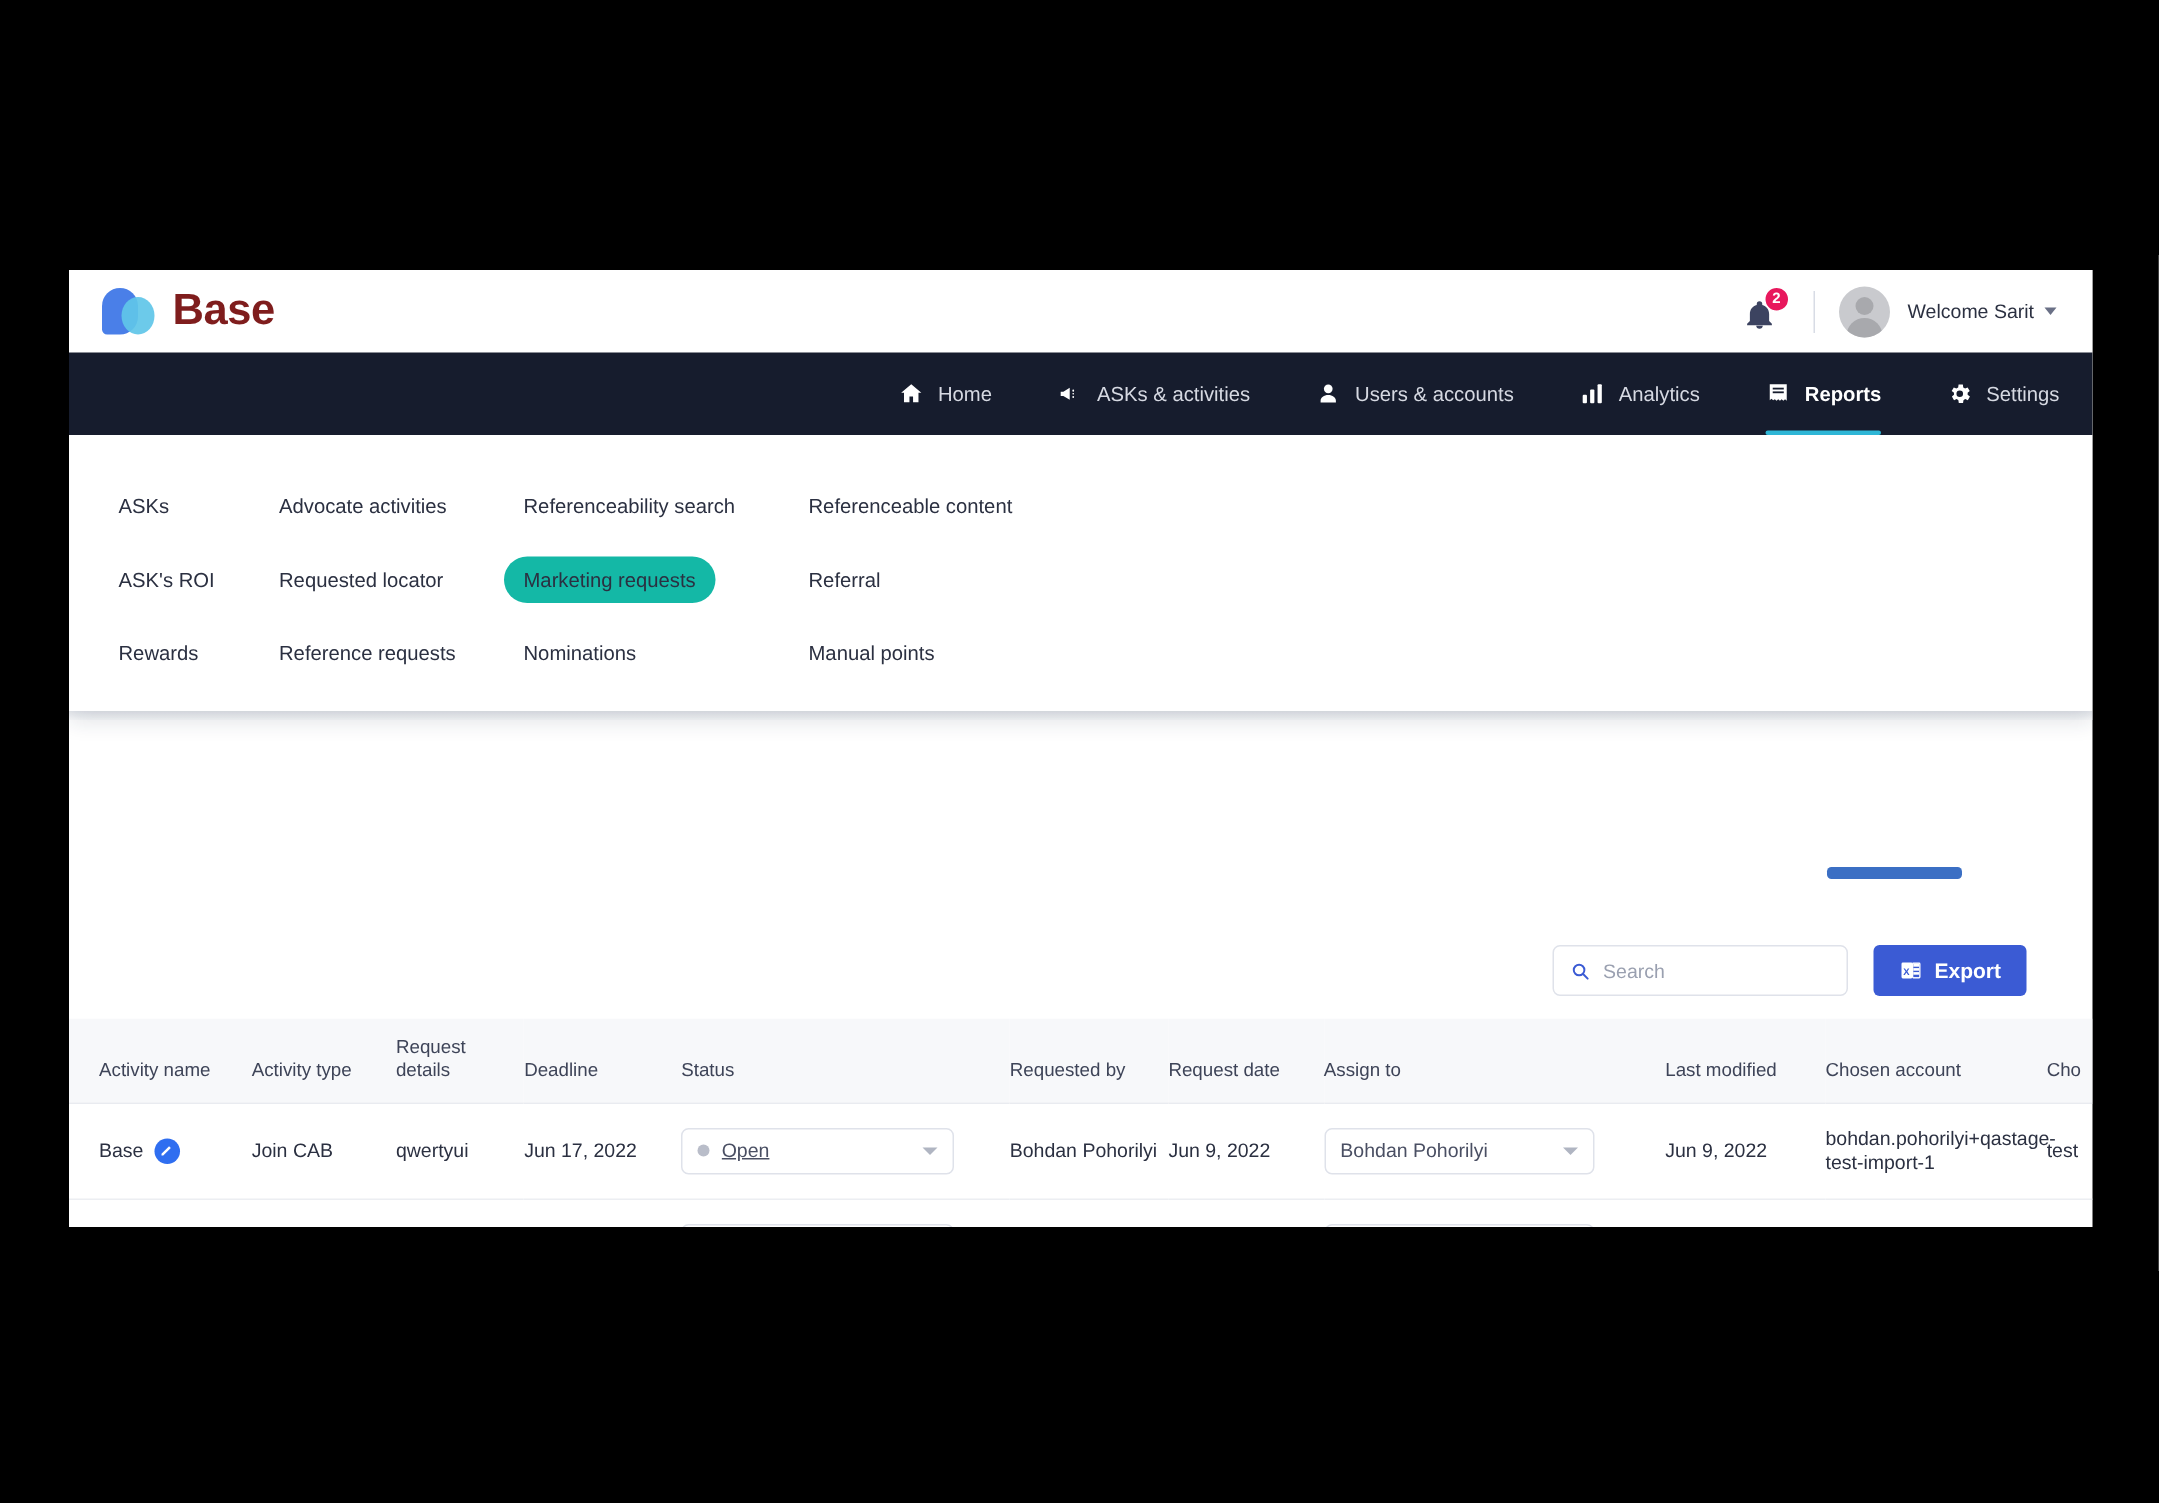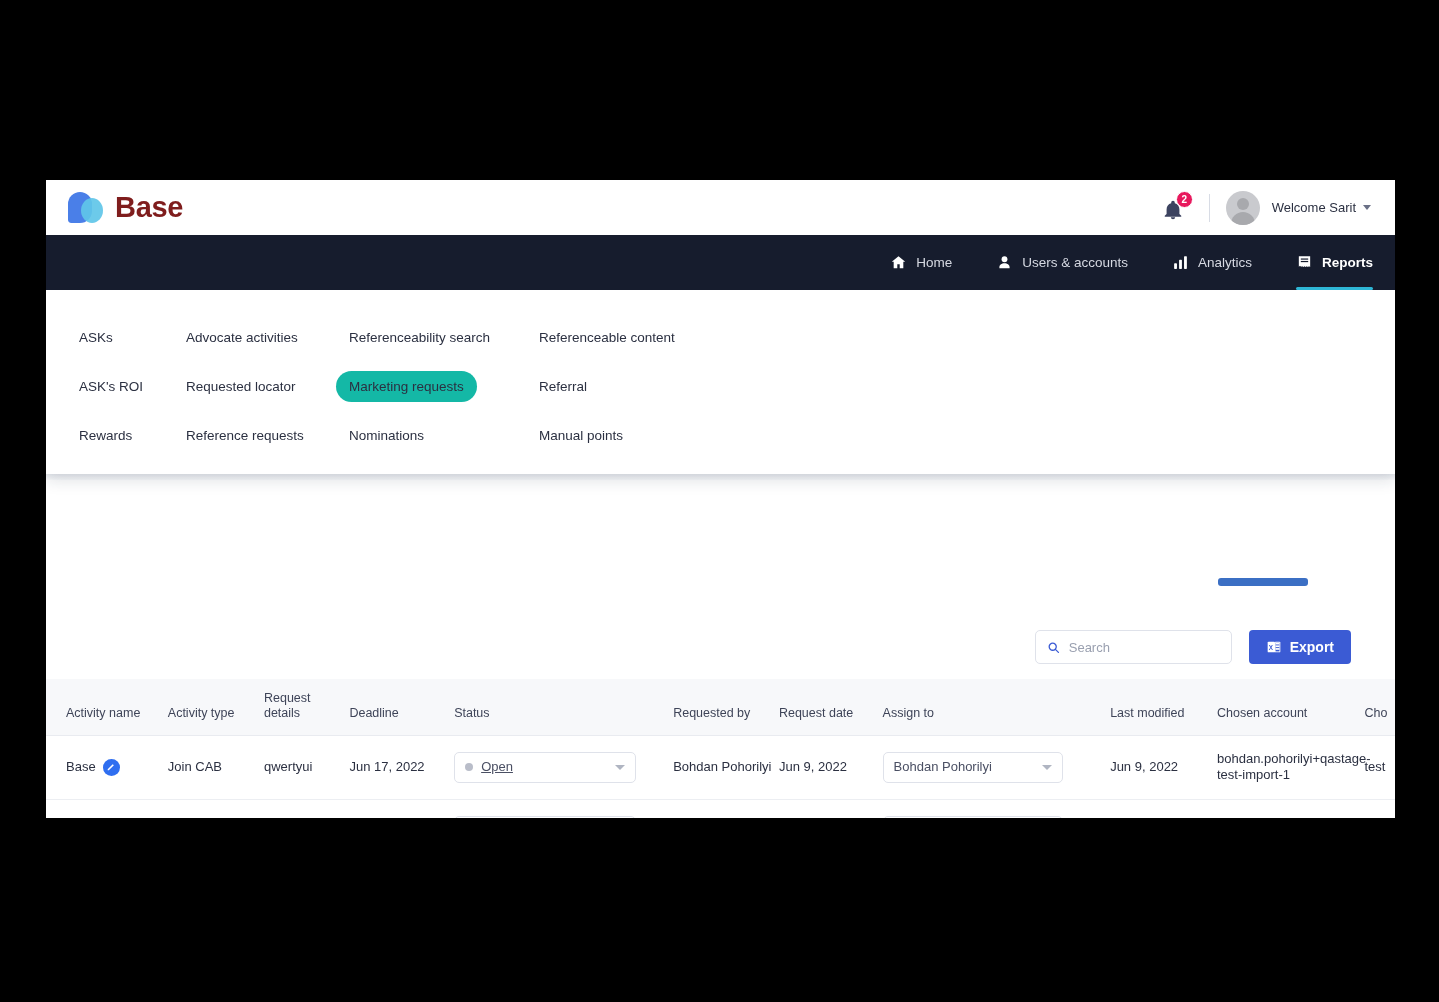--- a/index.html
+++ b/index.html
@@ -238,20 +238,31 @@
 
     <div class="nav-item">
       <span class="nav-icon">
         <svg width="17" height="17" viewBox="0 0 24 24" fill="#ffffff">
             <path d="M12 3 2.5 11h2.7v9h5.1v-5.4h3.4V20h5.1v-9h2.7z"></path>
           </svg>
       </span>
       <span>Home</span>
     </div>
 
+    <div class="nav-item">
+      <span class="nav-icon">
+        <svg width="17" height="17" viewBox="0 0 24 24" fill="#ffffff">
+          <path d="M3 10v4h2.5l6 3.6V6.4L5.5 10z"></path>
+            <rect x="14" y="8" width="1.6" height="2" rx=".7"></rect>
+          <rect x="14" y="11.2" width="1.6" height="1.6" rx=".7"></rect>
+            <rect x="14" y="14" width="1.6" height="2" rx=".7"></rect>
+        </svg>
+      </span>
+      <span>ASKs &amp; activities</span>
+    </div>
 
     <div class="nav-item">
       <span class="nav-icon">
         <svg width="17" height="17" viewBox="0 0 24 24" fill="#ffffff">
             <circle cx="12" cy="7.4" r="4.1"></circle>
             <path d="M12 13.2c-4 0-7.2 2.4-7.2 5.4v1.6h14.4v-1.6c0-3-3.2-5.4-7.2-5.4z"></path>
           </svg>
       </span>
       <span>Users &amp; accounts</span>
     </div>
@@ -271,20 +282,28 @@
       <span class="nav-icon">
         <svg width="17" height="17" viewBox="0 0 24 24" fill="#ffffff">
           <path d="M4 3h16v15.5l-1.6-1.3-1.6 1.3-1.6-1.3-1.6 1.3-1.6-1.3-1.6 1.3-1.6-1.3L7.2 18 5.6 16.7 4 18z"></path>
           <rect x="6.8" y="6.3" width="10.4" height="1.7" fill="#161c2d"></rect>
           <rect x="6.8" y="9.8" width="10.4" height="1.7" fill="#161c2d"></rect>
         </svg>
       </span>
       <span>Reports</span>
     </div>
 
+    <div class="nav-item">
+      <span class="nav-icon">
+        <svg width="17" height="17" viewBox="0 0 24 24" fill="#ffffff">
+          <path d="M19.4 13a7.6 7.6 0 0 0 0-2l2-1.6-2-3.4-2.4 1a7.5 7.5 0 0 0-1.7-1l-.4-2.6h-4l-.4 2.6c-.6.2-1.2.6-1.7 1l-2.4-1-2 3.4L6.6 11a7.6 7.6 0 0 0 0 2l-2 1.6 2 3.4 2.4-1c.5.4 1.1.8 1.7 1l.4 2.6h4l.4-2.6c.6-.2 1.2-.6 1.7-1l2.4 1 2-3.4zM12 15.1A3.1 3.1 0 1 1 12 8.9a3.1 3.1 0 0 1 0 6.2z"></path>
+        </svg>
+      </span>
+      <span>Settings</span>
+    </div>
   </div>
 
   <div class="dropdown">
     <div class="dd-grid">
       <div class="dd-item">ASKs</div>
       <div class="dd-item">Advocate activities</div>
       <div class="dd-item">Referenceability search</div>
       <div class="dd-item">Referenceable content</div>
       <div class="dd-item">ASK's ROI</div>
       <div class="dd-item">Requested locator</div>

